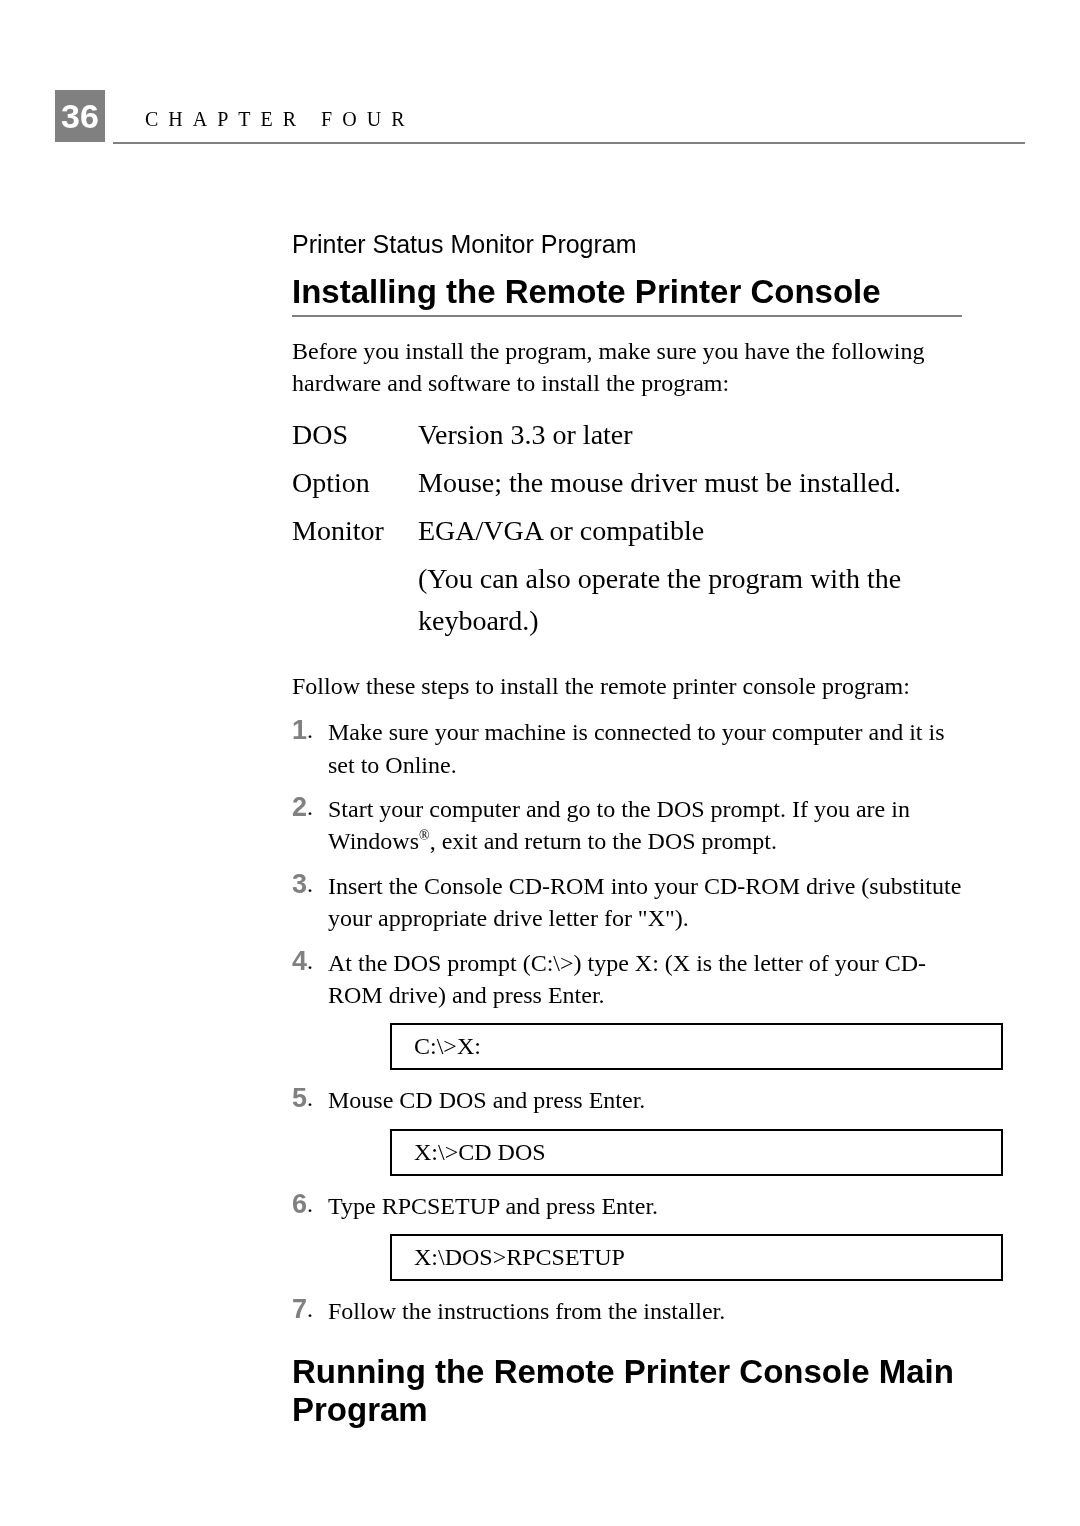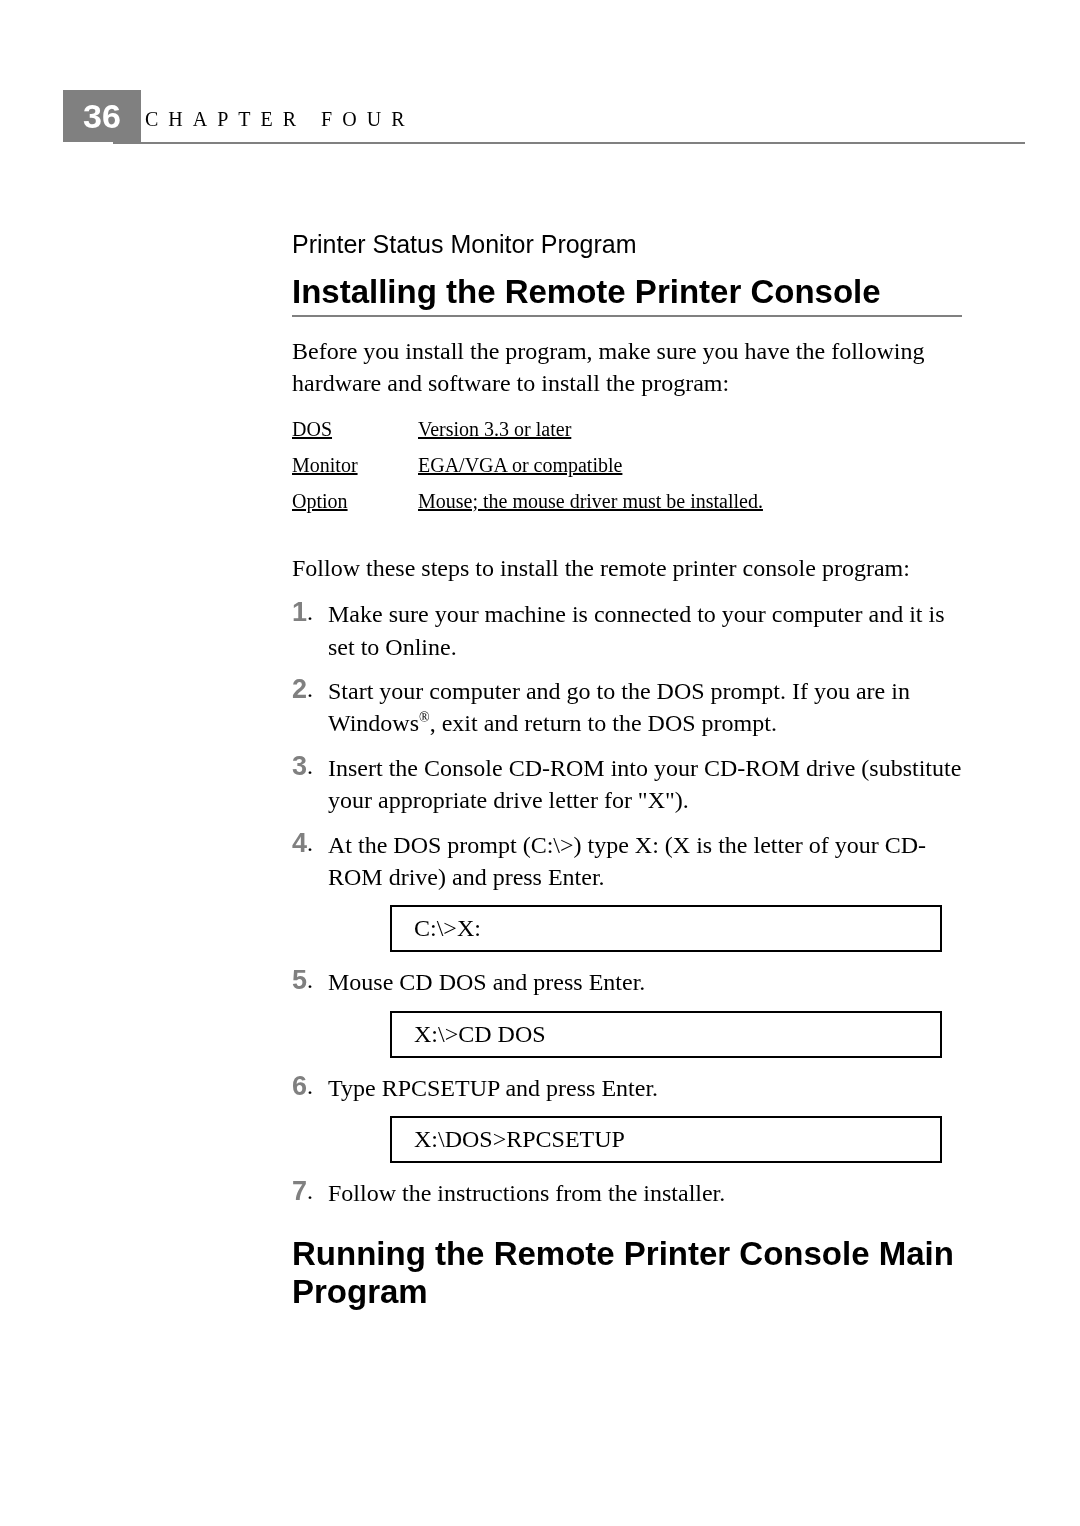--- a/index.html
+++ b/index.html
@@ -8,31 +8,30 @@
       height: 1526px;
       background: #fff;
       font-family: Georgia, 'Times New Roman', serif;
       color: #000;
       position: relative;
     }
     .page-number-box {
       position: absolute;
       top: 90px;
       left: 55px;
-      width: 78px;
+      width: 50px;
       height: 52px;
       background: #808080;
       color: #fff;
       font-family: Arial, Helvetica, sans-serif;
       font-weight: bold;
       font-size: 34px;
       display: flex;
       align-items: center;
       justify-content: center;
-      margin-left: 8px;
     }
     .chapter-label {
       position: absolute;
       top: 108px;
       left: 145px;
       font-family: Georgia, serif;
       font-size: 20px;
       letter-spacing: 10px;
       color: #000;
     }
@@ -67,24 +66,23 @@
       font-size: 33px;
       margin-top: 14px;
       margin-bottom: 4px;
     }
     .section-rule {
       height: 2px;
       background: #808080;
       margin-bottom: 18px;
     }
     .req-table {
-      font-size: 20px;
+      font-size: 28px;
       line-height: 1.5;
-      margin-bottom: 36px;
-      text-decoration: underline;
+      margin-bottom: 28px;
     }
     .req-row { display: flex; margin-bottom: 6px; }
     .req-label { width: 126px; flex-shrink: 0; }
     .req-value { flex: 1; }
     .steps { font-size: 24px; }
     .step {
       display: flex;
       align-items: flex-start;
       margin-bottom: 12px;
     }
@@ -97,21 +95,21 @@
       flex-shrink: 0;
       line-height: 1.1;
       position: relative;
     }
     .step-num::after { content: "."; font-family: Georgia, serif; color: #000; font-weight: normal; font-size: 24px; position: relative; top: -1px; }
     .step-text { flex: 1; line-height: 1.35; }
     .code-box {
       border: 2px solid #000;
       padding: 8px 22px;
       margin: 10px 0 14px 98px;
-      width: 552px;
+      width: 613px;
       font-size: 24px;
     }
     .sup { font-size: 14px; vertical-align: super; }
     .sp12 { margin-bottom: 14px; }
   </style>
 </head>
 <body>
 
 <div class="page-number-box">36</div>
 <div class="chapter-label">CHAPTER FOUR</div>
@@ -124,26 +122,30 @@
   <div class="section-heading">Installing the Remote Printer Console</div>
   <div class="section-rule"></div>
   <div class="para sp12">Before you install the program, make sure you have the following hardware and software to install the program:</div>
 
   <div class="req-table">
     <div class="req-row">
       <div class="req-label">DOS</div>
       <div class="req-value">Version 3.3 or later</div>
     </div>
     <div class="req-row">
+      <div class="req-label">Option</div>
+      <div class="req-value">Mouse; the mouse driver must be installed.</div>
+    </div>
+    <div class="req-row">
       <div class="req-label">Monitor</div>
       <div class="req-value">EGA/VGA or compatible</div>
     </div>
     <div class="req-row">
-      <div class="req-label">Option</div>
-      <div class="req-value">Mouse; the mouse driver must be installed.</div>
+      <div class="req-label"></div>
+      <div class="req-value">(You can also operate the program with the keyboard.)</div>
     </div>
   </div>
 
   <div class="para sp12">Follow these steps to install the remote printer console program:</div>
 
   <div class="steps">
     <div class="step">
       <div class="step-num">1</div>
       <div class="step-text">Make sure your machine is connected to your computer and it is set to Online.</div>
     </div>

